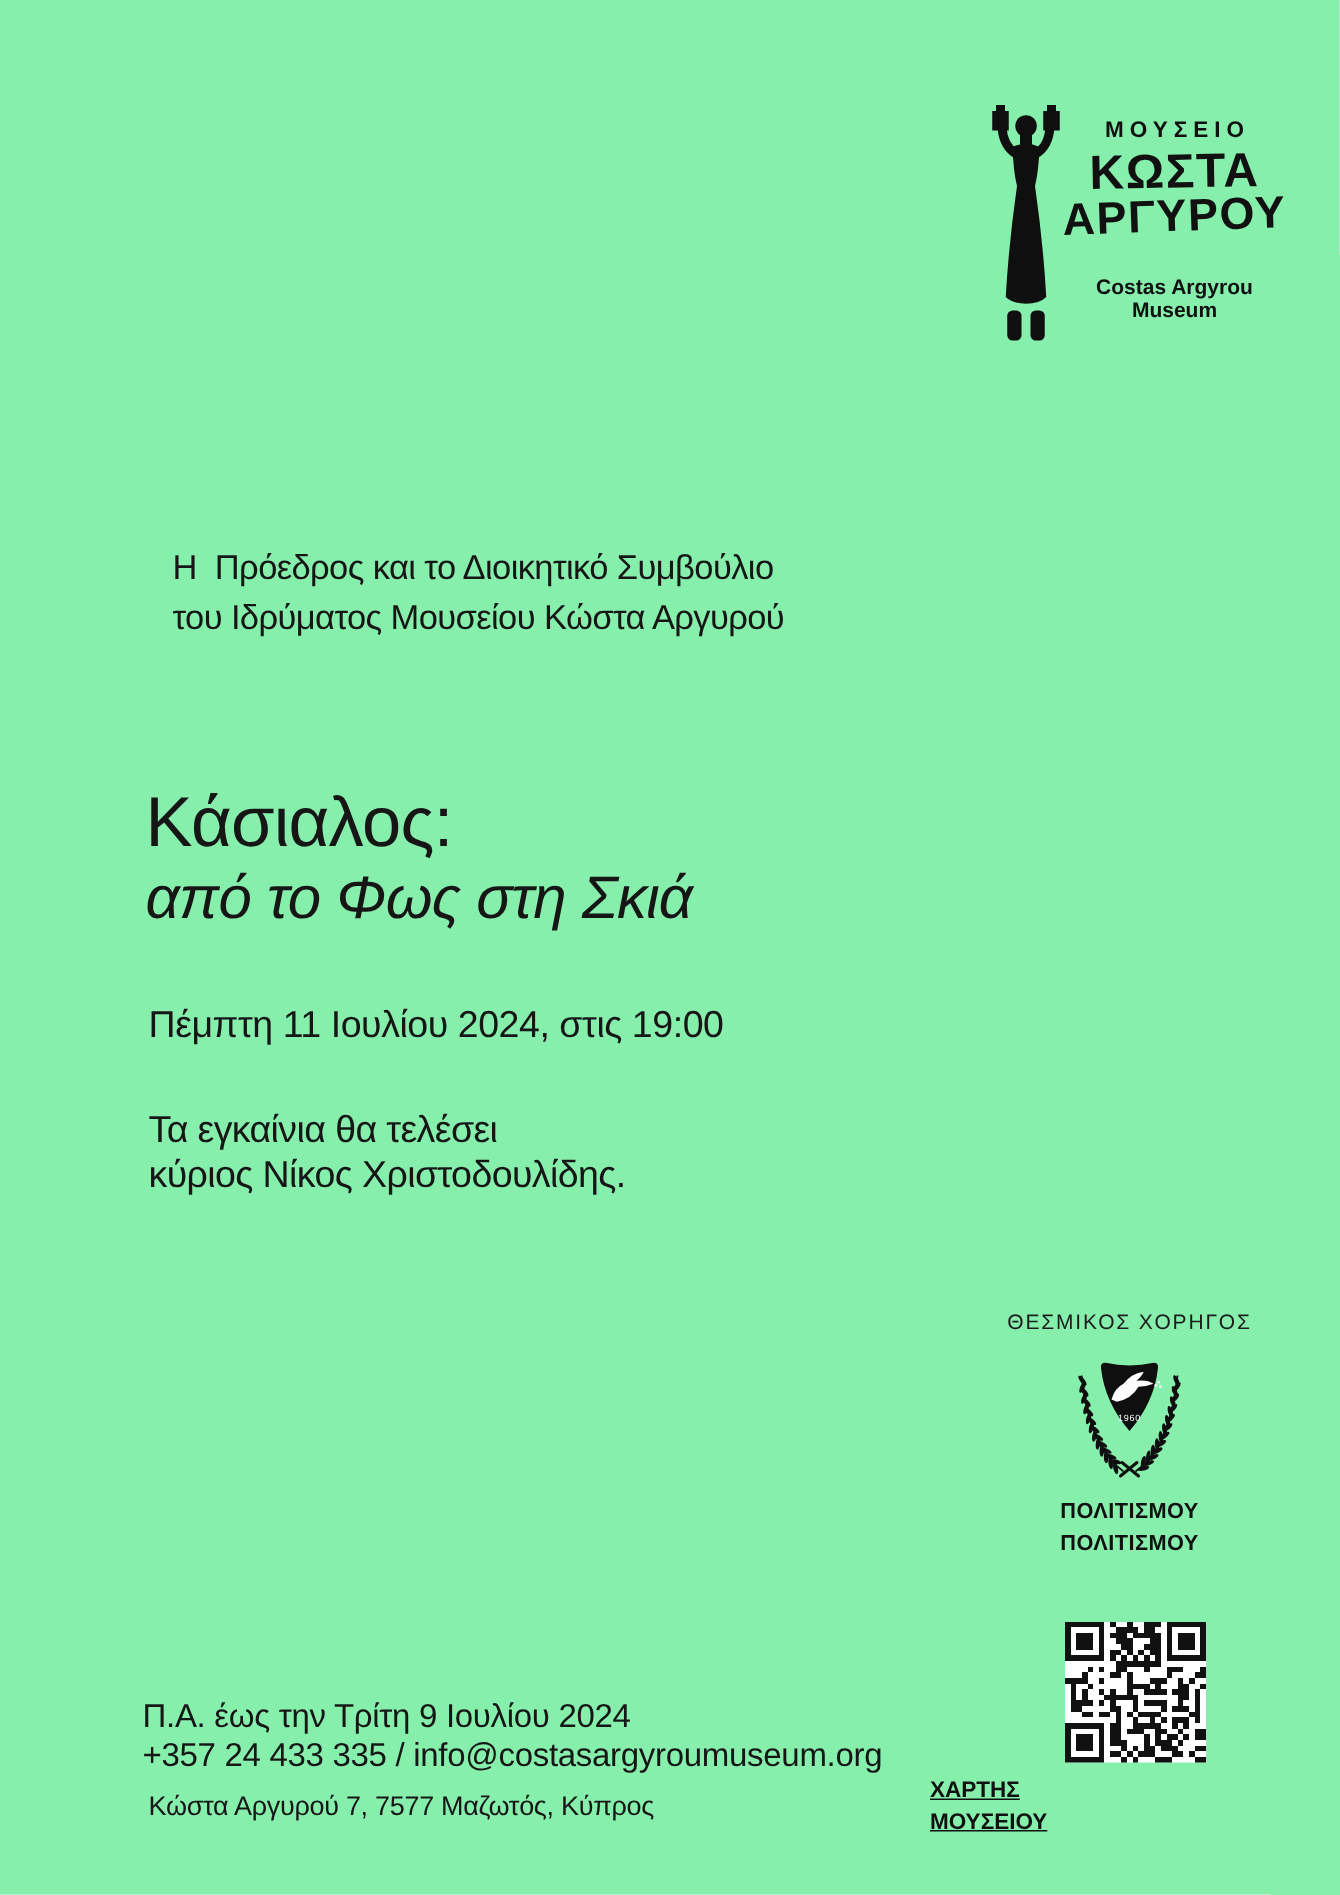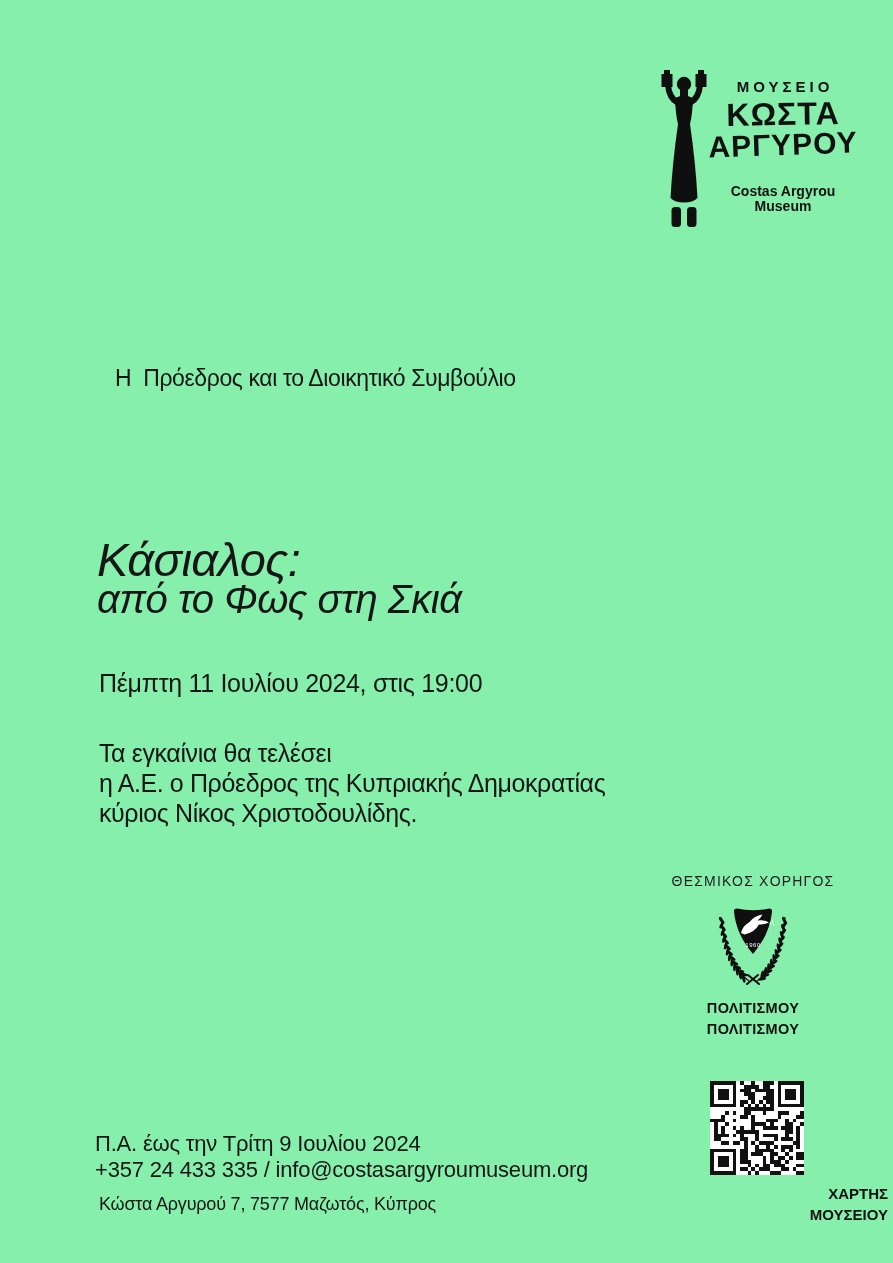--- a/index.html
+++ b/index.html
@@ -19,34 +19,34 @@
   .logo-figure{position:absolute;left:7px;top:4px;width:50px;height:158px;}
   .logo-textcol{position:absolute;left:56px;top:12px;width:150px;text-align:center;color:#111;}
   .logo-museo{font-size:15px;font-weight:700;letter-spacing:4px;padding-left:4px;}
   .logo-kosta{font-size:32px;font-weight:700;letter-spacing:1px;line-height:30px;margin-top:4px;transform:rotate(-1deg);}
   .logo-argyrou{font-size:30px;font-weight:700;letter-spacing:1px;line-height:32px;transform:rotate(-2deg);}
   .logo-en{margin-top:23px;font-size:14px;font-weight:700;line-height:15px;}
 
   
   .host{position:absolute;left:99px;top:362px;font-size:23px;line-height:33px;letter-spacing:-0.4px;margin-left:16px;}
   .invite{position:absolute;left:99px;top:456px;font-size:25px;letter-spacing:-0.4px;}
-  .title1{position:absolute;left:97px;top:520px;font-size:47px;font-style:italic;letter-spacing:-0.5px;margin-top:12px;}
+  .title1{position:absolute;left:97px;top:520px;font-size:47px;letter-spacing:-0.5px;}
   .title2{position:absolute;left:97px;top:577px;font-size:40px;font-style:italic;letter-spacing:-0.5px;}
   .date{position:absolute;left:99px;top:669px;font-size:25px;letter-spacing:-0.3px;}
   .officiate{position:absolute;left:99px;top:738px;font-size:25px;line-height:30px;letter-spacing:-0.4px;}
 
   
   .sponsor-label{position:absolute;left:620px;top:873px;width:266px;text-align:center;font-size:14px;letter-spacing:1.2px;color:#1d1d1d;}
   .emblem{position:absolute;left:708px;top:900px;width:90px;height:86px;}
   .ministry{position:absolute;left:620px;top:998px;width:266px;text-align:center;font-size:14.5px;font-weight:700;line-height:21px;letter-spacing:0.3px;color:#111;}
 
   
   .qr{position:absolute;left:710px;top:1081px;width:94px;height:94px;}
   .qr svg{display:block;width:94px;height:94px;shape-rendering:crispEdges;}
-  .qr-label{position:absolute;left:620px;top:1183px;width:268px;text-align:right;font-size:15px;font-weight:700;line-height:21px;color:#111;}
+  .qr-label{position:absolute;left:620px;top:1183px;width:268px;text-align:left;font-size:15px;font-weight:700;line-height:21px;color:#111;text-decoration:underline;}
 
   
   .rsvp-block{position:absolute;left:95px;top:1131px;font-size:22px;line-height:26px;letter-spacing:-0.2px;}
   .address{position:absolute;left:99px;top:1194px;font-size:18px;letter-spacing:-0.2px;}
 </style>
 </head>
 <body>
 
 <div class="page">
 
@@ -76,31 +76,31 @@
       <div class="logo-argyrou txt">ΑΡΓΥΡΟΥ</div>
       <div class="logo-en">
         <div class="txt">Costas Argyrou</div>
         <div class="txt">Museum</div>
       </div>
     </div>
   </div>
 
   <div class="host">
     <div class="txt">Η  Πρόεδρος και το Διοικητικό Συμβούλιο</div>
+    <div class="txt">του Ιδρύματος Μουσείου Κώστα Αργυρού</div>
   </div>
 
 
   <div class="title1 txt">Κάσιαλος:</div>
   <div class="title2 txt">από το Φως στη Σκιά</div>
 
   <div class="date txt">Πέμπτη 11 Ιουλίου 2024, στις 19:00</div>
 
   <div class="officiate">
     <div class="txt">Τα εγκαίνια θα τελέσει</div>
-    <div class="txt">η Α.Ε. ο Πρόεδρος της Κυπριακής Δημοκρατίας</div>
     <div class="txt">κύριος Νίκος Χριστοδουλίδης.</div>
   </div>
 
   <div class="sponsor-label txt">ΘΕΣΜΙΚΟΣ ΧΟΡΗΓΟΣ</div>
 
   <div class="emblem">
     <svg viewBox="0 0 90 84" width="90" height="86" aria-hidden="true">
 
       <path d="M29 7.5 Q45 11 61 7.5 Q64.5 7.5 64 11 Q61.5 34 45 53 Q28.5 34 26 11 Q25.5 7.5 29 7.5 Z" fill="#0f0f0f"></path>
 

